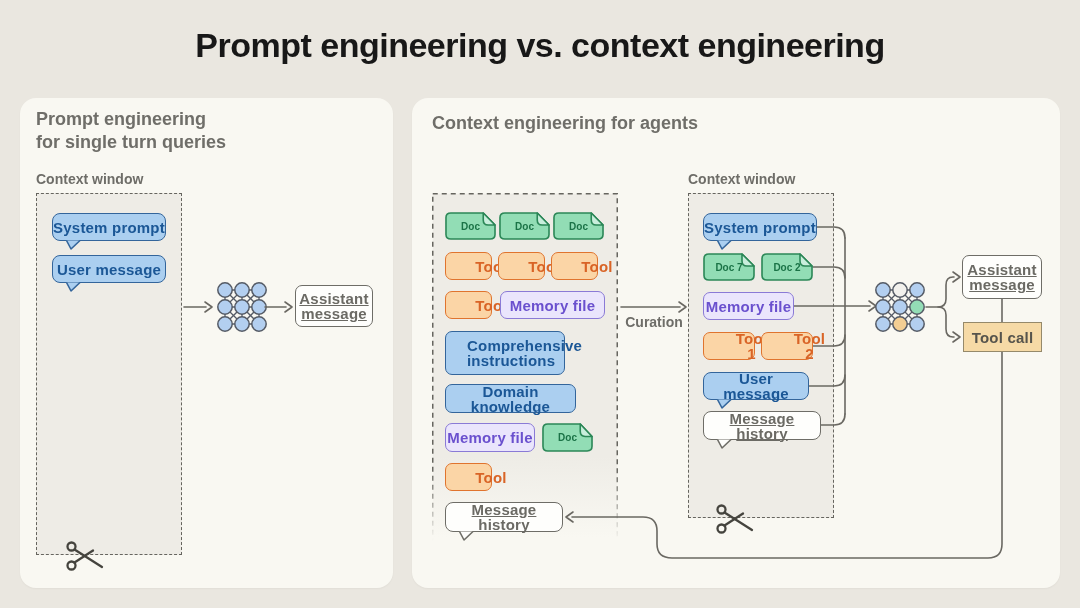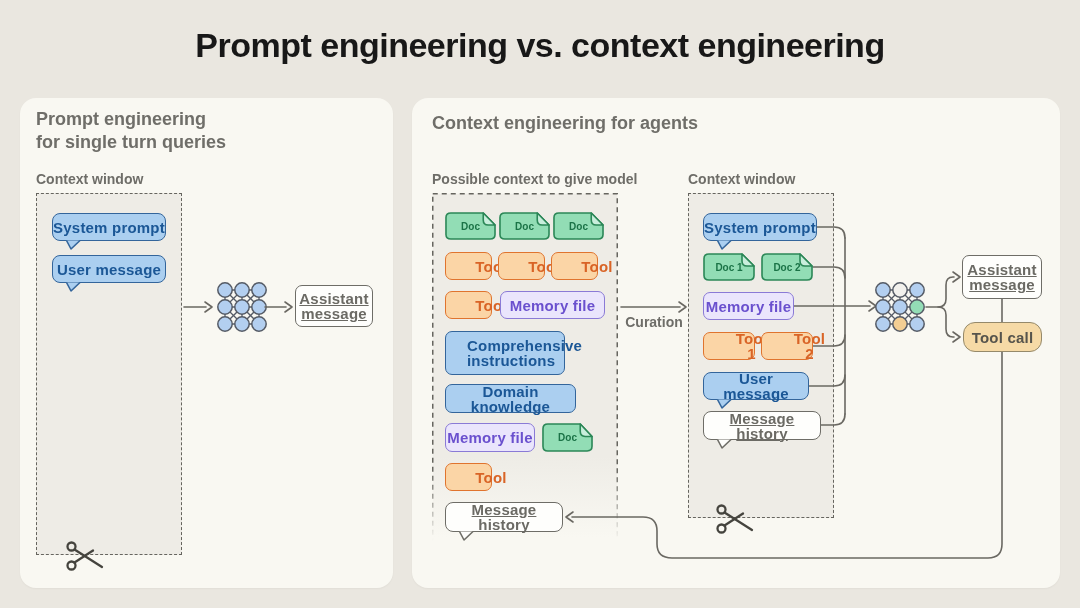--- a/index.html
+++ b/index.html
@@ -23,21 +23,21 @@
   .seclabel{position:absolute;font-size:14px;font-weight:bold;color:var(--label);}
   .dashedbox{position:absolute;background:var(--inner-bg);border:1.5px dashed var(--dash);box-sizing:border-box;}
   .chip{position:absolute;display:flex;align-items:center;justify-content:center;box-sizing:border-box;
         border-radius:7px;border:1.6px solid;font-size:15px;font-weight:bold;letter-spacing:0.2px;
         white-space:pre-line;text-align:center;line-height:15px;}
   .chip.bubble{border-radius:8px;}
   .chip.blue{background:var(--blue-fill);border-color:var(--blue-border);color:var(--blue-text);}
   .chip.orange{background:var(--orange-fill);border-color:var(--orange-border);color:var(--orange-text);padding-left:45px;}
   .chip.purple{background:var(--purple-fill);border-color:var(--purple-border);color:var(--purple-text);}
   .chip.white{background:var(--white-fill);border-color:var(--gray-border);color:var(--gray-text);text-decoration:underline;}
-  .chip.tan{background:var(--tan-fill);border-color:var(--tan-border);color:var(--tan-text);border-radius:12px;}
+  .chip.tan{background:var(--tan-fill);border-color:var(--tan-border);color:var(--tan-text);border-radius:0;}
   .chip.align-left{justify-content:flex-start;padding-left:21px;text-align:left;}
   .doc{position:absolute;}
   .doc svg{position:absolute;left:0;top:0;width:100%;height:100%;}
   .doc .doc-label{position:relative;width:100%;height:100%;display:flex;align-items:center;justify-content:center;
         font-size:10px;font-weight:bold;color:var(--green-text);}
   .docshape path{vector-effect:non-scaling-stroke;}
   svg.abs{position:absolute;overflow:visible;}
   .lines path, .lines line{stroke:var(--line);stroke-width:1.6;fill:none;stroke-linecap:round;stroke-linejoin:round;}
   .mesh line{stroke:var(--node-stroke);stroke-width:1.3;}
   .mesh circle{stroke:var(--node-stroke);stroke-width:1.5;}
@@ -106,21 +106,20 @@
 
   <svg class="abs scissors" style="left:66px;top:541px;" width="40" height="30">
     <circle cx="5.5" cy="5.5" r="4"></circle>
       <circle cx="5.5" cy="24.5" r="4"></circle>
     <line x1="8.5" y1="8.5" x2="36" y2="26"></line>
       <line x1="8.5" y1="21.5" x2="27" y2="9.5"></line>
   </svg>
 
   <div class="panel" style="left:412px;top:98px;width:648px;height:490px;"></div>
   <div class="heading" style="left:432px;top:112px;">Context engineering for agents</div>
-  <div class="seclabel" style="left:432px;top:171px;">Possible context to give model</div>
   <div class="seclabel" style="left:688px;top:171px;">Context window</div>
 
   <svg class="abs" style="left:432px;top:193px;" width="186" height="352">
     <defs>
       <linearGradient id="fadeF" x1="0" y1="0" x2="0" y2="1">
         <stop offset="0" stop-color="#EEECE6" stop-opacity="1"></stop>
           <stop offset="0.75" stop-color="#EEECE6" stop-opacity="1"></stop>
           <stop offset="0.98" stop-color="#EEECE6" stop-opacity="0"></stop>
       </linearGradient>
       <linearGradient id="fadeS" x1="0" y1="0" x2="0" y2="1">
@@ -200,21 +199,21 @@
 
   <div class="chip blue bubble" style="left:703px;top:213px;width:114px;height:28px;">System prompt</div>
   <svg class="abs tail" style="left:716px;top:239.5px;" width="16" height="10">
     <path d="M1.5,0.5 L6,9 L15,0.5" fill="var(--blue-fill)" stroke="var(--blue-border)"></path>
   </svg>
   <div class="doc" style="left:703px;top:253px;width:52px;height:28px;">
     <svg class="docshape" viewBox="0 0 52 28" preserveAspectRatio="none">
         <path d="M6,1 H39 L51,13 V22.5 Q51,27 46,27 H6 Q1,27 1,22.5 V5.5 Q1,1 6,1 Z" fill="var(--green-fill)" stroke="var(--green-border)" stroke-width="1.6" stroke-linejoin="round"></path>
         <path d="M39,1 L51,13 H44 Q39,13 39,8 Z" fill="var(--green-fill-light)" stroke="var(--green-border)" stroke-width="1.6" stroke-linejoin="round"></path>
       </svg>
-    <span class="doc-label">Doc 1</span>
+    <span class="doc-label">Doc 7</span>
   </div>
   <div class="doc" style="left:761px;top:253px;width:52px;height:28px;">
     <svg class="docshape" viewBox="0 0 52 28" preserveAspectRatio="none">
         <path d="M6,1 H39 L51,13 V22.5 Q51,27 46,27 H6 Q1,27 1,22.5 V5.5 Q1,1 6,1 Z" fill="var(--green-fill)" stroke="var(--green-border)" stroke-width="1.6" stroke-linejoin="round"></path>
         <path d="M39,1 L51,13 H44 Q39,13 39,8 Z" fill="var(--green-fill-light)" stroke="var(--green-border)" stroke-width="1.6" stroke-linejoin="round"></path>
       </svg>
     <span class="doc-label">Doc 2</span>
   </div>
   <div class="chip purple" style="left:703px;top:292px;width:91px;height:28px;">Memory file</div>
   <div class="chip orange" style="left:703px;top:332px;width:52px;height:28px;">Tool 1</div>

